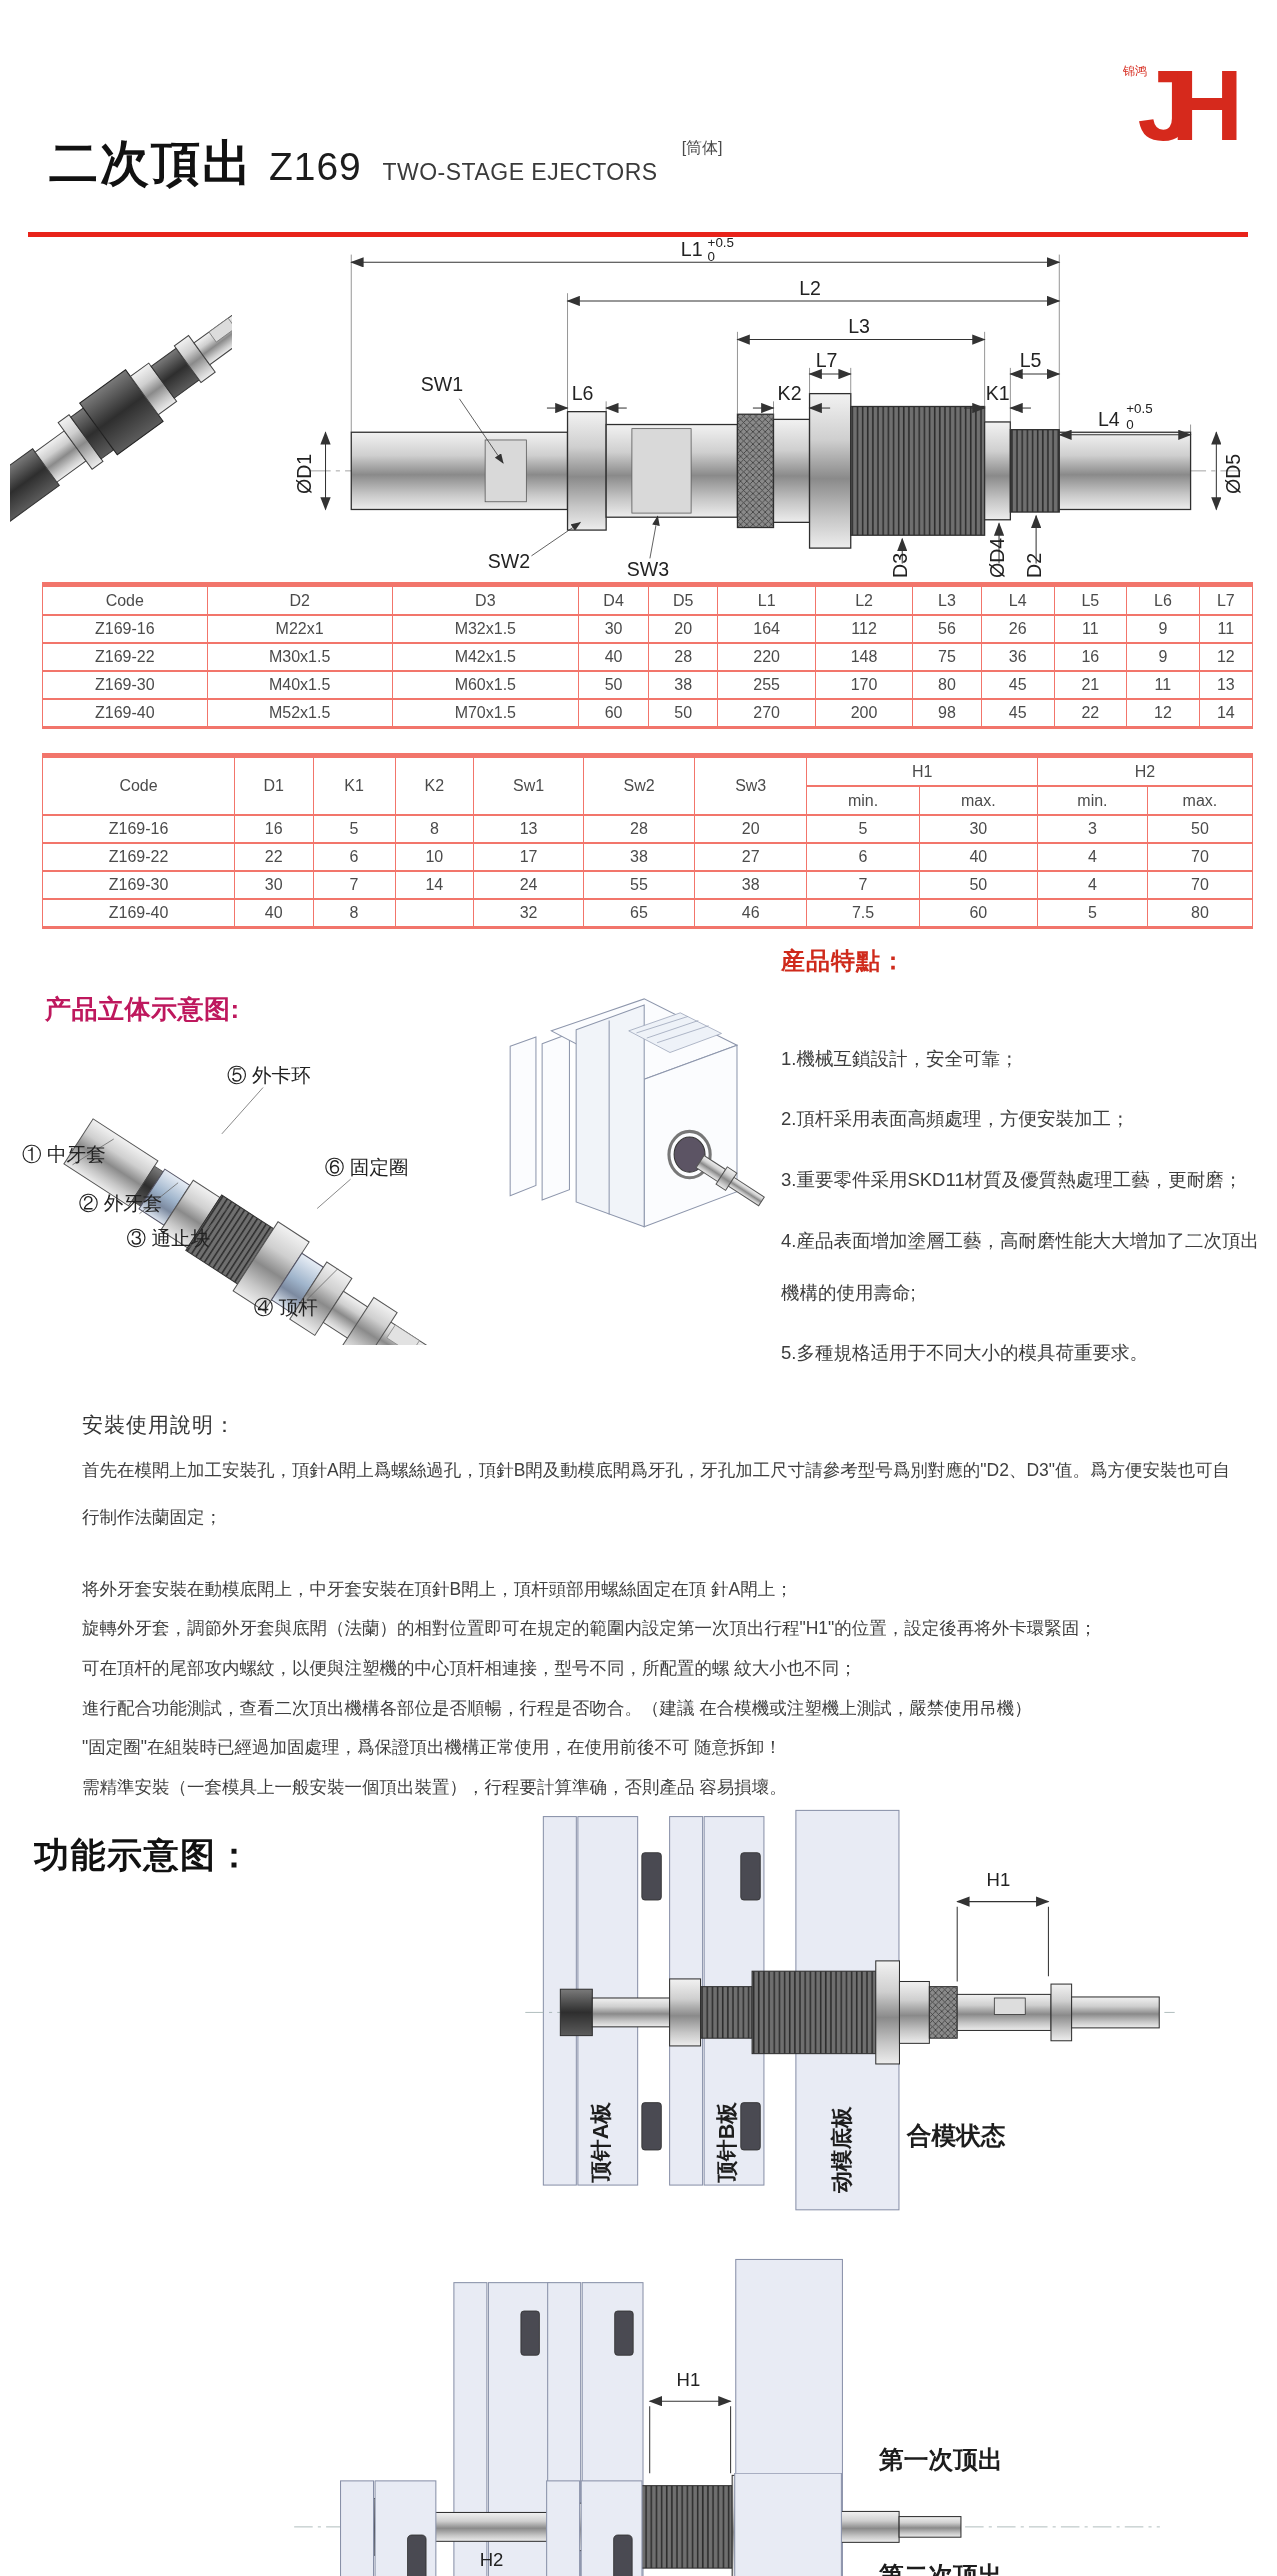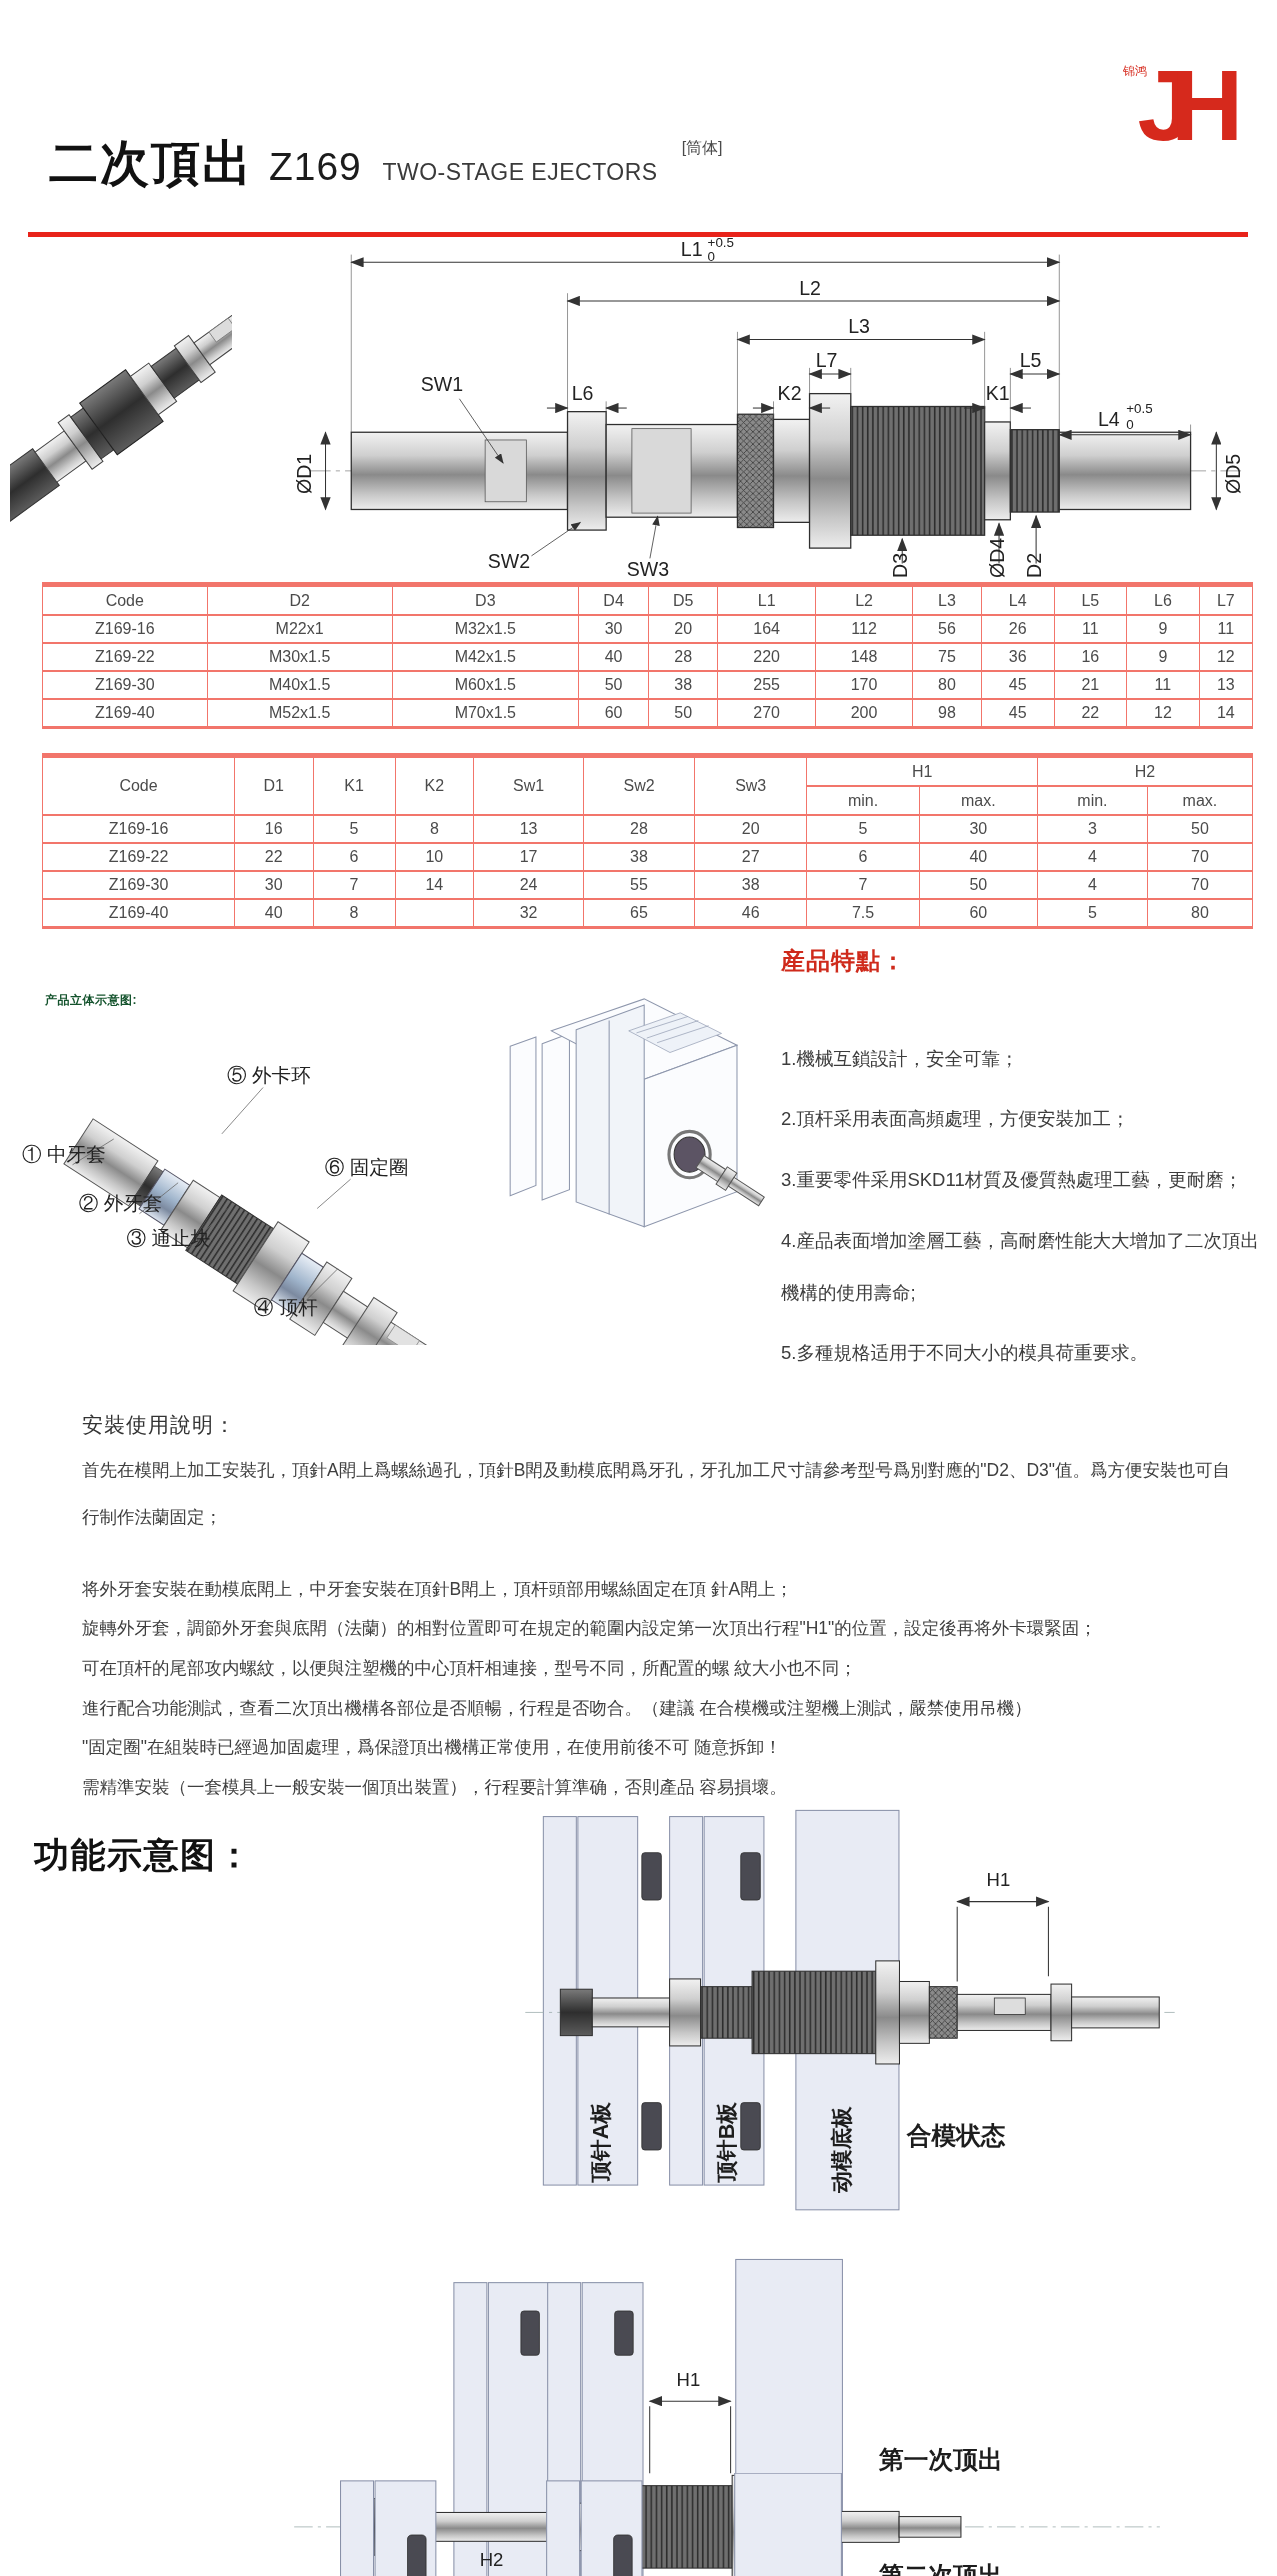--- a/index.html
+++ b/index.html
@@ -27,21 +27,21 @@
   table.spec{border:1.5px solid #f2756b;border-top:5.2px solid #f2756b;border-bottom:3.1px solid #f2756b;}
   table.spec tr.hrow th{border-bottom:2.6px solid #f2756b;height:27px;}
   table.spec td{border-top:2.1px solid #f2756b;}
 
   
   .sec-title-red{font-size:24px;font-weight:700;color:#cf2a1b;letter-spacing:1px;}
   .feature{width:495px;font-size:18.5px;color:#3d3d3d;line-height:2.8;}
   .inst-title{font-size:21px;color:#333;letter-spacing:1px;}
   .para{width:1157px;font-size:17.5px;color:#3f3f3f;line-height:2.7;}
   .func-title{font-size:35px;font-weight:700;color:#111;letter-spacing:1.5px;}
-  .callout-title{font-size:12px;color:#14532d;letter-spacing:0.5px;}
+  .callout-title{font-size:26px;color:#be185d;letter-spacing:0.5px;}
 
   svg text{font-family:"Liberation Sans",sans-serif;}
 </style>
 </head>
 <body>
 
 <div class="page">
 
   <div class="abs titlebar">
     <span class="title-cn">二次頂出</span>

